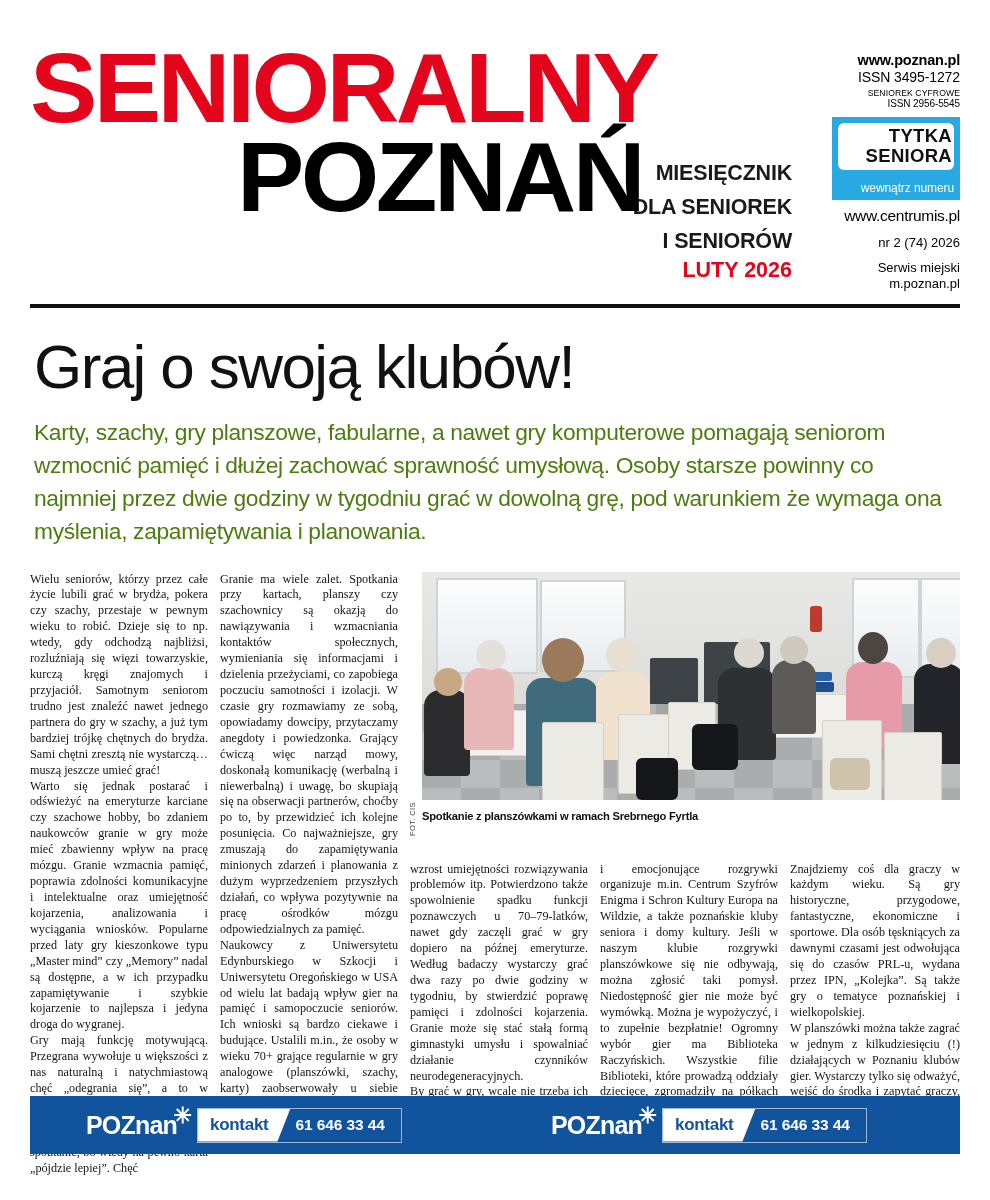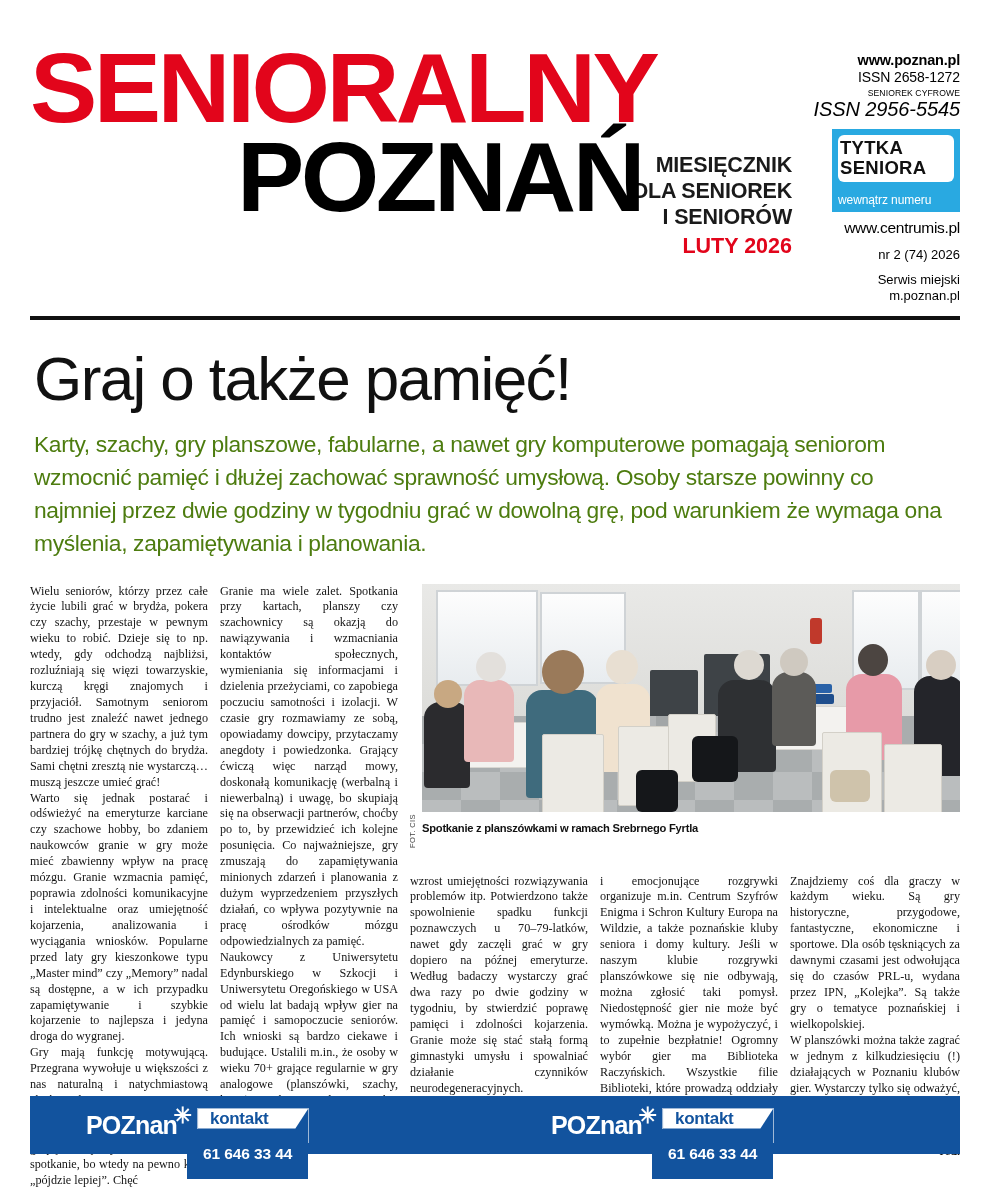--- a/index.html
+++ b/index.html
@@ -58,20 +58,21 @@
     padding-right: 16px;
     width: 160px;
   }
   .masthead-mid .sub {
     font-size: 21.5px;
     font-weight: bold;
     line-height: 1.22;
     letter-spacing: -0.2px;
     color: #1a1a1a;
     white-space: nowrap;
+    margin-top: 8px;
   }
   .masthead-mid .issue-month {
     font-size: 21.5px;
     font-weight: bold;
     color: #e2051b;
     line-height: 1.22;
     margin-top: 2px;
     white-space: nowrap;
   }
 
@@ -89,33 +90,32 @@
     font-size: 14px;
     letter-spacing: -0.1px;
     margin-top: 1px;
   }
   .mr-digital {
     font-size: 8.6px;
     letter-spacing: 0.1px;
     margin-top: 3px;
   }
   .mr-issn2 {
-    font-size: 20px;
+    font-size: 10px;
     letter-spacing: -0.1px;
-    font-style: italic;
   }
 
   .tytka-box {
     background: #29a9e1;
     width: 128px;
     margin-left: auto;
     margin-top: 8px;
     padding: 6px 6px 3px 6px;
     box-sizing: border-box;
-    text-align: left;
+    text-align: right;
   }
   .tytka-inner {
     background: #ffffff;
     border-radius: 6px;
     padding: 4px 2px 5px 2px;
   }
   .tytka-line1, .tytka-line2 {
     font-size: 18.5px;
     font-weight: bold;
     line-height: 1.0;
@@ -302,21 +302,20 @@
     right: 0px;
     font-size: 22px;
     line-height: 1;
   }
   .kontakt-wrap {
     display: flex;
     align-items: stretch;
     height: 33px;
     margin-left: 6px;
     border: 1px solid #9fb8d6;
-    flex-direction: column;
   }
   .kontakt-label {
     background: #ffffff;
     color: #12539e;
     font-size: 17px;
     font-weight: bold;
     display: flex;
     align-items: center;
     padding: 0 14px 0 12px;
     letter-spacing: -0.3px;
@@ -349,42 +348,42 @@
 
     <div class="masthead-mid">
       <div class="sub">MIESIĘCZNIK</div>
       <div class="sub">DLA SENIOREK</div>
       <div class="sub">I SENIORÓW</div>
       <div class="issue-month">LUTY 2026</div>
     </div>
 
     <div class="masthead-right">
       <div class="mr-web">www.poznan.pl</div>
-      <div class="mr-issn">ISSN 2658-1272</div>
+      <div class="mr-issn">ISSN 3495-1272</div>
       <div class="mr-digital">SENIOREK CYFROWE</div>
       <div class="mr-issn2">ISSN 2956-5545</div>
 
       <div class="tytka-box">
         <div class="tytka-inner">
           <div class="tytka-line1">TYTKA</div>
           <div class="tytka-line2">SENIORA</div>
         </div>
         <div class="tytka-caption">wewnątrz numeru</div>
       </div>
 
       <div class="mr-centrumis">www.centrumis.pl</div>
       <div class="mr-nr">nr 2 (74) 2026</div>
       <div class="mr-serwis">Serwis miejski</div>
       <div class="mr-serwis" style="margin-top:0">m.poznan.pl</div>
     </div>
   </div>
 
   <div class="rule-thick"></div>
 
-  <h1 class="headline">Graj o także pamięć!</h1>
+  <h1 class="headline">Graj o swoją klubów!</h1>
   <p class="lead">Karty, szachy, gry planszowe, fabularne, a nawet gry komputerowe pomagają seniorom wzmocnić pamięć i dłużej zachować sprawność umysłową. Osoby starsze powinny co najmniej przez dwie godziny w tygodniu grać w dowolną grę, pod warunkiem że wymaga ona myślenia, zapamiętywania i planowania.</p>
 
   <div class="content">
 
     <div class="photo-wrap">
       <div class="photo-credit">FOT. CIS</div>
       <div class="photo">
         <div class="ph-wallL"></div>
         <div class="ph-win w1"></div>
         <div class="ph-win w2"></div>

